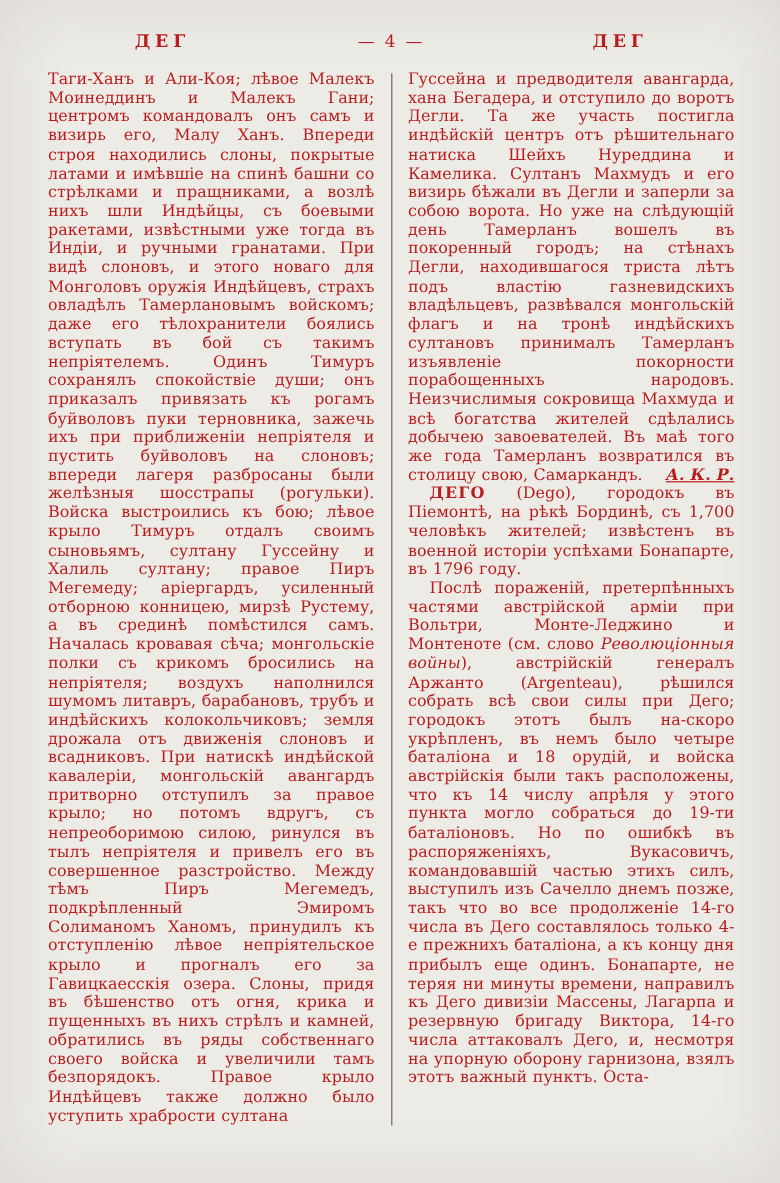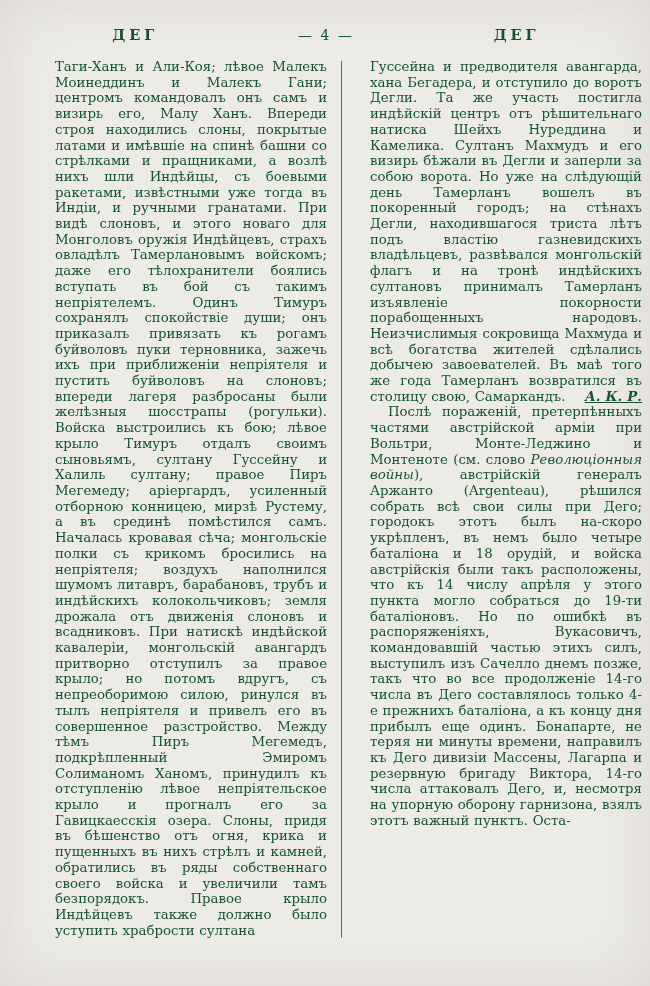--- a/index.html
+++ b/index.html
@@ -6,21 +6,21 @@
     margin: 0;
     padding: 0;
     background: #e7e5e0;
   }
   .page {
     position: relative;
     width: 650px;
     height: 986px;
     box-sizing: border-box;
     background: #edebe6;
-    color: #14532d;
+    color: #b91c1c;
     font-family: "DejaVu Serif", "Liberation Serif", serif;
     padding: 26px 38px 18px 40px;
     overflow: hidden;
     box-shadow: inset 0 0 60px rgba(90,80,65,0.12);
   }
   .running-head {
     display: grid;
     grid-template-columns: 1fr 1fr 1fr;
     align-items: baseline;
     margin-bottom: 16px;
@@ -37,21 +37,20 @@
     font-size: 14px;
     letter-spacing: 2px;
   }
   .columns {
     display: flex;
     align-items: stretch;
   }
   .col {
     width: 272px;
     flex: 0 0 272px;
-    margin-left: 15px;
   }
   .divider {
     flex: 0 0 1px;
     background: #6e675e;
     margin: 2px 13px 0 14px;
   }
   .para {
     margin: 0;
     font-size: 13.3px;
     line-height: 15.7px;
@@ -92,18 +91,19 @@
     <div class="col">
       <p class="para">Таги-Ханъ и Али-Коя; лѣвое Малекъ Моинеддинъ и Малекъ Гани; центромъ командовалъ онъ самъ и визирь его, Малу Ханъ. Впереди строя находились слоны, покрытые латами и имѣвшіе на спинѣ башни со стрѣлками и пращниками, а возлѣ нихъ шли Индѣйцы, съ боевыми ракетами, извѣстными уже тогда въ Индіи, и ручными гранатами. При видѣ слоновъ, и этого новаго для Монголовъ оружія Индѣйцевъ, страхъ овладѣлъ Тамерлановымъ войскомъ; даже его тѣлохранители боялись вступать въ бой съ такимъ непріятелемъ. Одинъ Тимуръ сохранялъ спокойствіе души; онъ приказалъ привязать къ рогамъ буйволовъ пуки терновника, зажечь ихъ при приближеніи непріятеля и пустить буйволовъ на слоновъ; впереди лагеря разбросаны были желѣзныя шосстрапы (рогульки). Войска выстроились къ бою; лѣвое крыло Тимуръ отдалъ своимъ сыновьямъ, султану Гуссейну и Халиль султану; правое Пиръ Мегемеду; аріергардъ, усиленный отборною конницею, мирзѣ Рустему, а въ срединѣ помѣстился самъ. Началась кровавая сѣча; монгольскіе полки съ крикомъ бросились на непріятеля; воздухъ наполнился шумомъ литавръ, барабановъ, трубъ и индѣйскихъ колокольчиковъ; земля дрожала отъ движенія слоновъ и всадниковъ. При натискѣ индѣйской кавалеріи, монгольскій авангардъ притворно отступилъ за правое крыло; но потомъ вдругъ, съ непреоборимою силою, ринулся въ тылъ непріятеля и привелъ его въ совершенное разстройство. Между тѣмъ Пиръ Мегемедъ, подкрѣпленный Эмиромъ Солиманомъ Ханомъ, принудилъ къ отступленію лѣвое непріятельское крыло и прогналъ его за Гавицкаесскія озера. Слоны, придя въ бѣшенство отъ огня, крика и пущенныхъ въ нихъ стрѣлъ и камней, обратились въ ряды собственнаго своего войска и увеличили тамъ безпорядокъ. Правое крыло Индѣйцевъ также должно было уступить храбрости султана</p>
     </div>
 
     <div class="divider"></div>
 
     <div class="col">
 
       <p class="para"><span>Гуссейна и предводителя авангарда, хана Бегадера, и отступило до воротъ Дегли. Та же участь постигла индѣйскій центръ отъ рѣшительнаго натиска Шейхъ Нуреддина и Камелика. Султанъ Махмудъ и его визирь бѣжали въ Дегли и заперли за собою ворота. Но уже на слѣдующій день Тамерланъ вошелъ въ покоренный городъ; на стѣнахъ Дегли, находившагося триста лѣтъ подъ властію газневидскихъ владѣльцевъ, развѣвался монгольскій флагъ и на тронѣ индѣйскихъ султановъ принималъ Тамерланъ изъявленіе покорности порабощенныхъ народовъ. Неизчислимыя сокровища Махмуда и всѣ богатства жителей сдѣлались добычею завоевателей. Въ маѣ того же года Тамерланъ возвратился въ столицу свою, Самаркандъ.</span><span class="sig">А. К. Р.</span></p>
 
+      <p class="para indent"><span class="term">ДЕГО</span><span> (Dego), городокъ въ Піемонтѣ, на рѣкѣ Бординѣ, съ 1,700 человѣкъ жителей; извѣстенъ въ военной исторіи успѣхами Бонапарте, въ 1796 году.</span></p>
 
       <p class="para indent"><span>Послѣ пораженій, претерпѣнныхъ частями австрійской арміи при Вольтри, Монте-Леджино и Монтеноте (см. слово </span><i class="ital">Революціонныя войны</i><span>), австрійскій генералъ Аржанто (Argenteau), рѣшился собрать всѣ свои силы при Дего; городокъ этотъ былъ на-скоро укрѣпленъ, въ немъ было четыре баталіона и 18 орудій, и войска австрійскія были такъ расположены, что къ 14 числу апрѣля у этого пункта могло собраться до 19-ти баталіоновъ. Но по ошибкѣ въ распоряженіяхъ, Вукасовичъ, командовавшій частью этихъ силъ, выступилъ изъ Сачелло днемъ позже, такъ что во все продолженіе 14-го числа въ Дего составлялось только 4-е прежнихъ баталіона, а къ концу дня прибылъ еще одинъ. Бонапарте, не теряя ни минуты времени, направилъ къ Дего дивизіи Массены, Лагарпа и резервную бригаду Виктора, 14-го числа аттаковалъ Дего, и, несмотря на упорную оборону гарнизона, взялъ этотъ важный пунктъ. Оста-</span></p>
 
     </div>
   </div>
 </div>
 
 </body></html>

